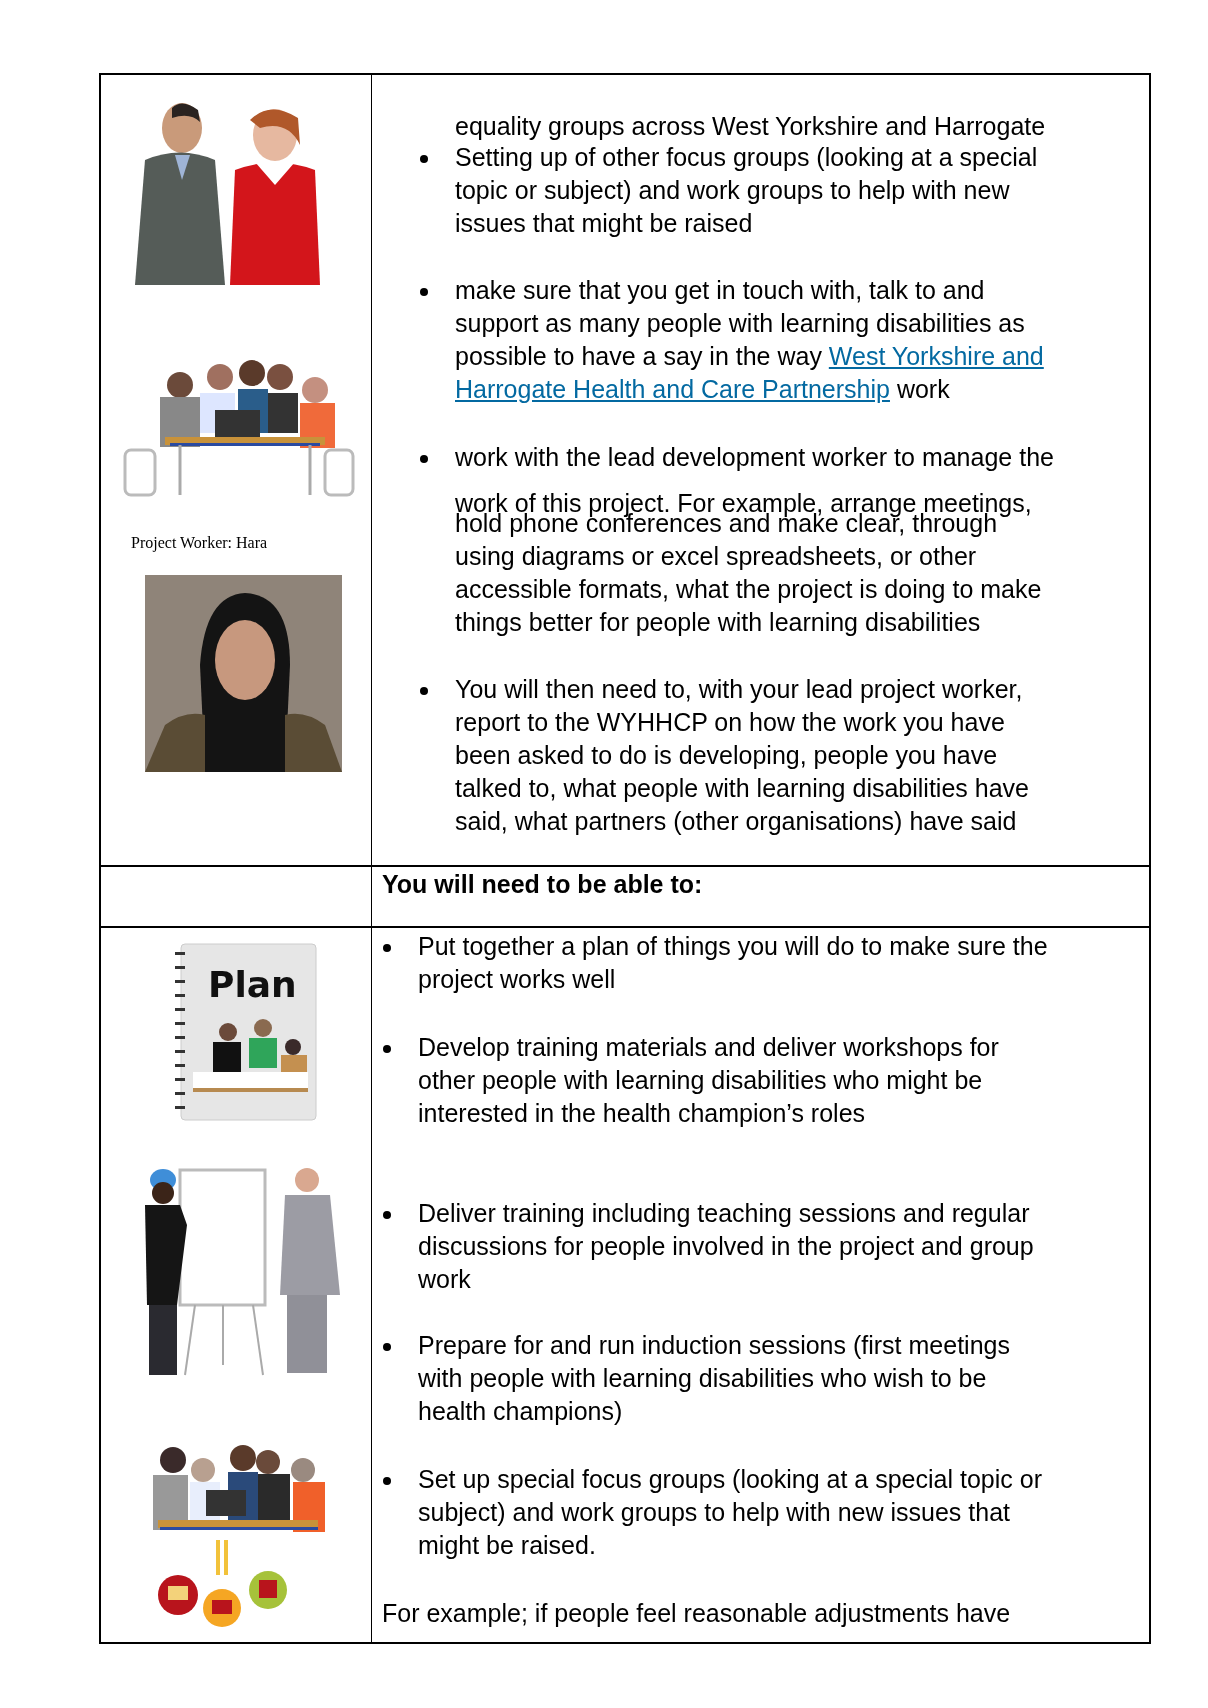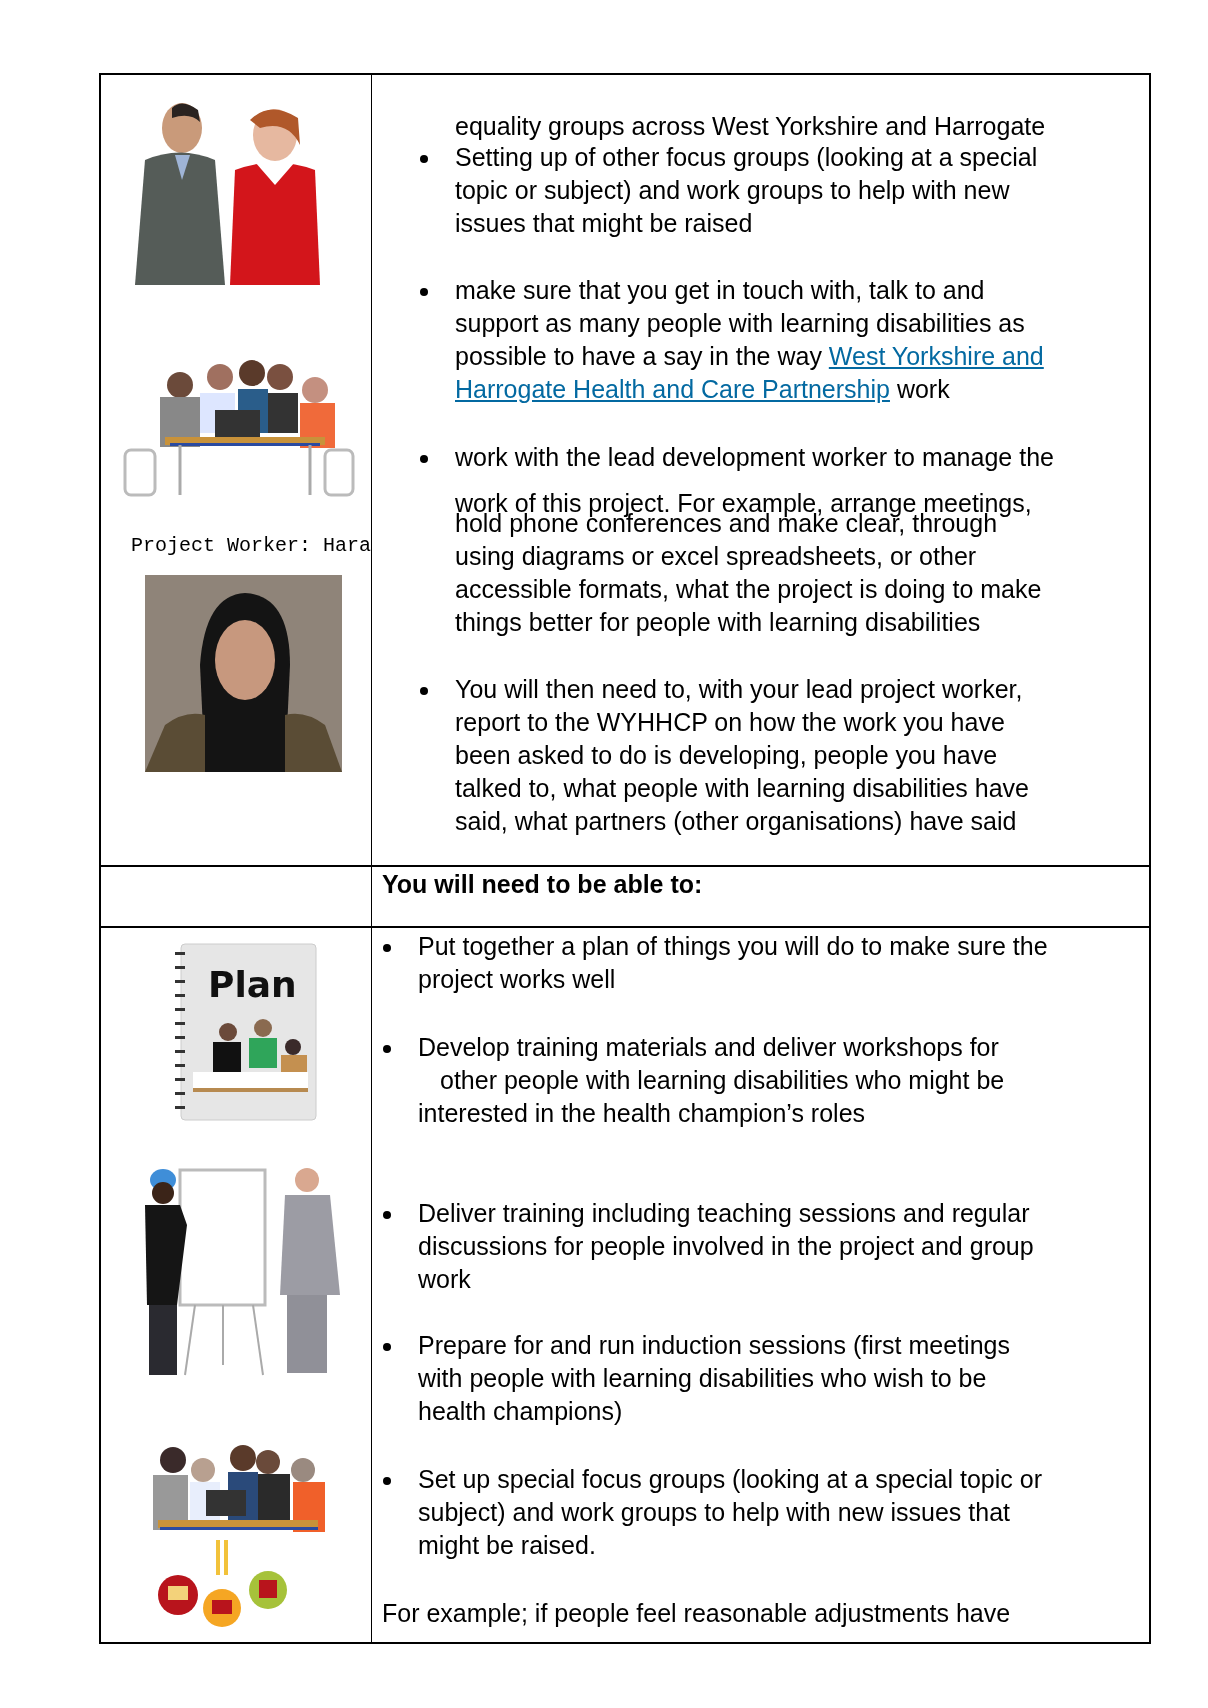--- a/index.html
+++ b/index.html
@@ -6,21 +6,21 @@
     body { width: 1208px; height: 1708px; position: relative; overflow: hidden;
            font-family: "Liberation Sans", sans-serif; color: #000; }
     .table { position: absolute; left: 99px; top: 73px; width: 1052px; height: 1571px;
              border: 2px solid #000; box-sizing: border-box; }
     .vline { position: absolute; left: 270px; top: 0; width: 1px; bottom: 0; background: #000; }
     .hline { position: absolute; left: 0; right: 0; height: 2px; background: #000; }
     .txt { position: absolute; font-size: 25px; line-height: 33px; white-space: nowrap; }
     .bullet { position: absolute; width: 8px; height: 8px; border-radius: 50%; background: #000; }
     a.link { color: #0369a1; text-decoration: underline; }
     .bold { font-weight: bold; }
-    .caption { position: absolute; font-family: Liberation Mono, monospace; font-size: 20px; white-space: nowrap; }
+    .caption { position: absolute; font-family: Liberation Serif, serif; font-size: 16px; white-space: nowrap; }
     .img { position: absolute; overflow: hidden; }
   </style>
 </head>
 <body>
 
 <div class="table">
   <div class="vline"></div>
   <div class="hline" style="top:790px"></div>
   <div class="hline" style="top:851px"></div>
 </div>
@@ -170,21 +170,21 @@
     <rect x="141" y="140" width="18" height="18" fill="#b8141c"></rect>
   </svg>
 </div>
 
 <div class="bullet" style="left:383px;top:944px;"></div>
 <div class="txt" style="left:418px;top:930px;">Put together a plan of things you will do to make sure the</div>
 <div class="txt" style="left:418px;top:963px;">project works well</div>
 
 <div class="bullet" style="left:383px;top:1045px;"></div>
 <div class="txt" style="left:418px;top:1031px;">Develop training materials and deliver workshops for</div>
-<div class="txt" style="left:418px;top:1064px;margin-left:22px;">other people with learning disabilities who might be</div>
+<div class="txt" style="left:418px;top:1064px;">other people with learning disabilities who might be</div>
 <div class="txt" style="left:418px;top:1097px;">interested in the health champion’s roles</div>
 
 <div class="bullet" style="left:383px;top:1211px;"></div>
 <div class="txt" style="left:418px;top:1197px;">Deliver  training including teaching sessions and regular</div>
 <div class="txt" style="left:418px;top:1230px;">discussions for  people involved in the project and group</div>
 <div class="txt" style="left:418px;top:1263px;">work</div>
 
 <div class="bullet" style="left:383px;top:1343px;"></div>
 <div class="txt" style="left:418px;top:1329px;">Prepare for and run induction sessions (first meetings</div>
 <div class="txt" style="left:418px;top:1362px;">with people with learning disabilities who wish to be</div>

